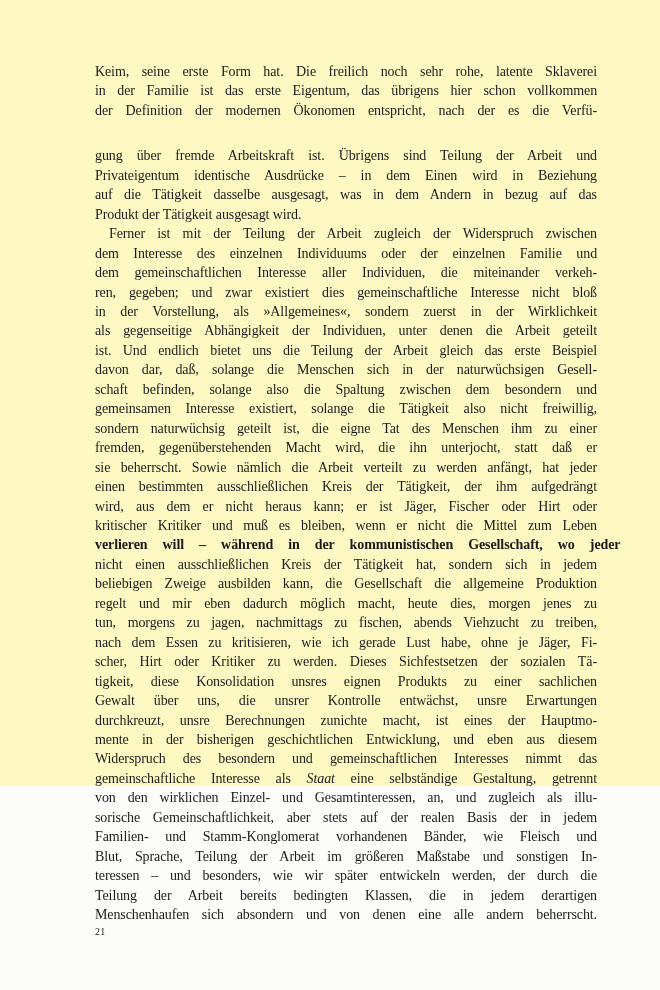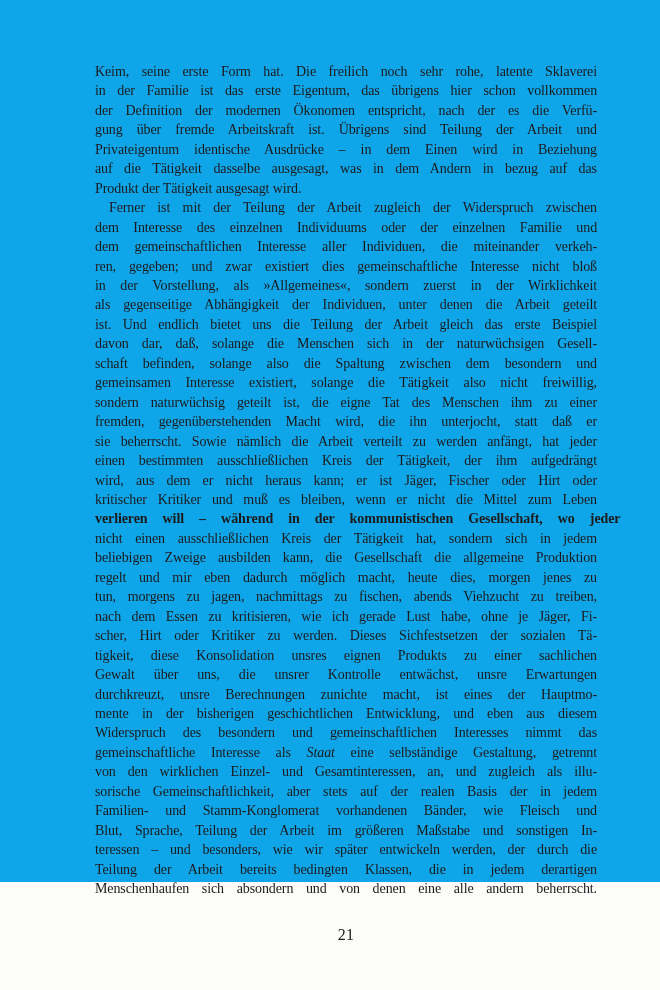--- a/index.html
+++ b/index.html
@@ -7,22 +7,22 @@
     margin: 0;
     padding: 0;
     width: 660px;
     height: 990px;
     overflow: hidden;
     background: #fcfcfa;
   }
   .page {
     position: relative;
     width: 660px;
-    height: 882px;
-    background: #0ea5e9;
+    height: 786px;
+    background: #fef9c3;
     color: #1b1b1b;
     font-family: "Liberation Serif", "DejaVu Serif", serif;
   }
   .text-block {
     position: absolute;
     left: 95px;
     top: 62px;
     width: 502px;
   }
   .paragraph { margin: 0; padding: 0; }
@@ -34,35 +34,35 @@
     width: max-content;
     max-width: 560px;
   }
   .line.indent { padding-left: 14px; }
   .line em { font-style: italic; }
   .page-number {
     position: absolute;
     left: 95px;
     top: 926px;
     width: 502px;
-    text-align: center;
-    font-size: 16px;
+    text-align: left;
+    font-size: 10px;
     letter-spacing: 0.3px;
   }
 </style>
 </head>
 <body>
 
 <div class="page">
   <div class="text-block">
       <div class="paragraph">
         <div class="line fill" style="word-spacing: 9.13px;">Keim, seine erste Form hat. Die freilich noch sehr rohe, latente Sklaverei</div>
         <div class="line fill" style="word-spacing: 8.27px;">in der Familie ist das erste Eigentum, das übrigens hier schon vollkommen</div>
         <div class="line fill" style="word-spacing: 9.53px;">der Definition der modernen Ökonomen entspricht, nach der es die Verfü-</div>
-        <div class="line fill" style="word-spacing: 10.71px;">gung über fremde Arbeitskraft ist. Übrigens sind Teilung der Arbeit und</div>
+        <div class="line fill" style="word-spacing: 10.71px; margin-top: 26px;">gung über fremde Arbeitskraft ist. Übrigens sind Teilung der Arbeit und</div>
         <div class="line fill" style="word-spacing: 11.56px;">Privateigentum identische Ausdrücke – in dem Einen wird in Beziehung</div>
         <div class="line fill" style="word-spacing: 8.14px;">auf die Tätigkeit dasselbe ausgesagt, was in dem Andern in bezug auf das</div>
         <div class="line">Produkt der Tätigkeit ausgesagt wird.</div>
       </div>
       <div class="paragraph">
         <div class="line fill indent" style="word-spacing: 8.97px;">Ferner ist mit der Teilung der Arbeit zugleich der Widerspruch zwischen</div>
         <div class="line fill" style="word-spacing: 11.16px;">dem Interesse des einzelnen Individuums oder der einzelnen Familie und</div>
         <div class="line fill" style="word-spacing: 12.35px;">dem gemeinschaftlichen Interesse aller Individuen, die miteinander verkeh-</div>
         <div class="line fill" style="word-spacing: 9.54px;">ren, gegeben; und zwar existiert dies gemeinschaftliche Interesse nicht bloß</div>
         <div class="line fill" style="word-spacing: 11.25px;">in der Vorstellung, als »Allgemeines«, sondern zuerst in der Wirklichkeit</div>

